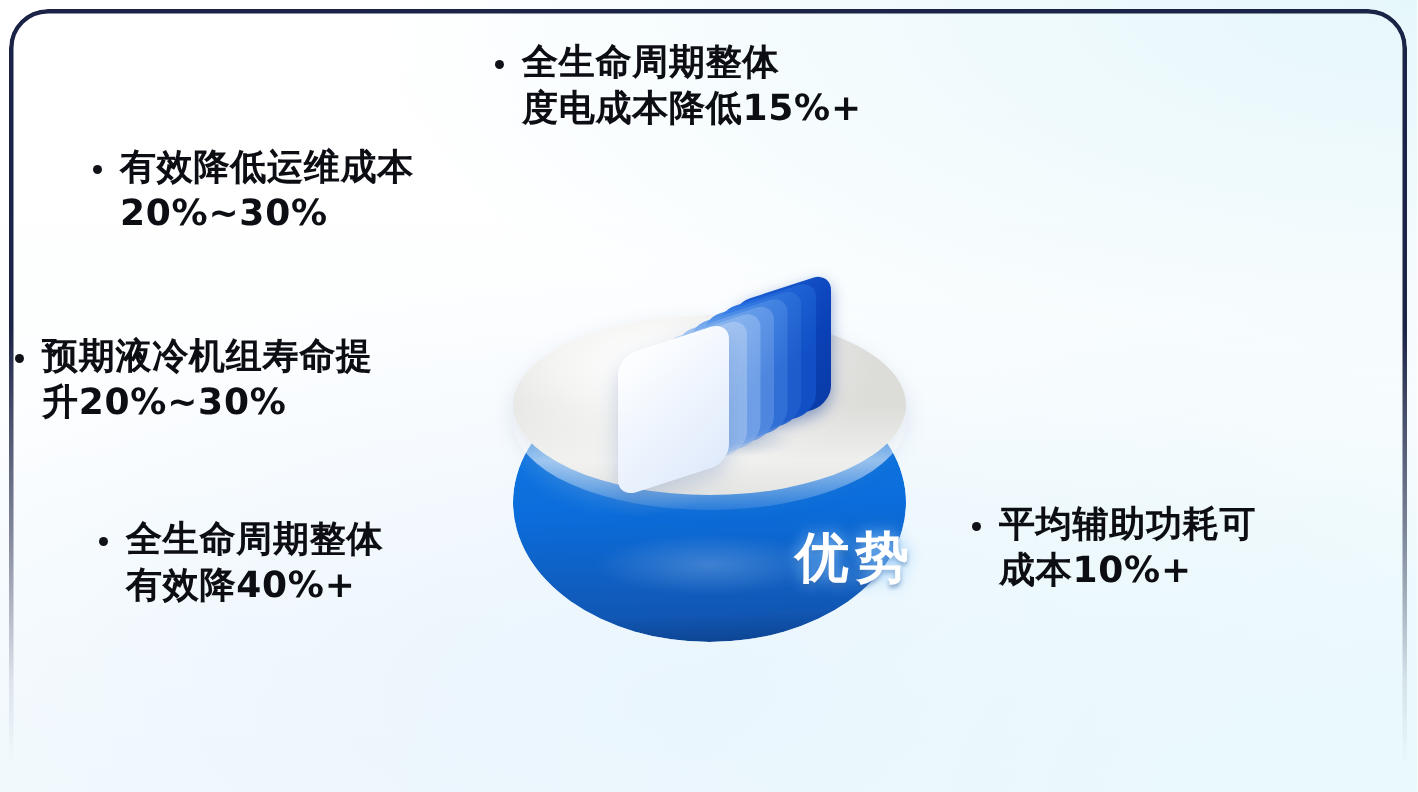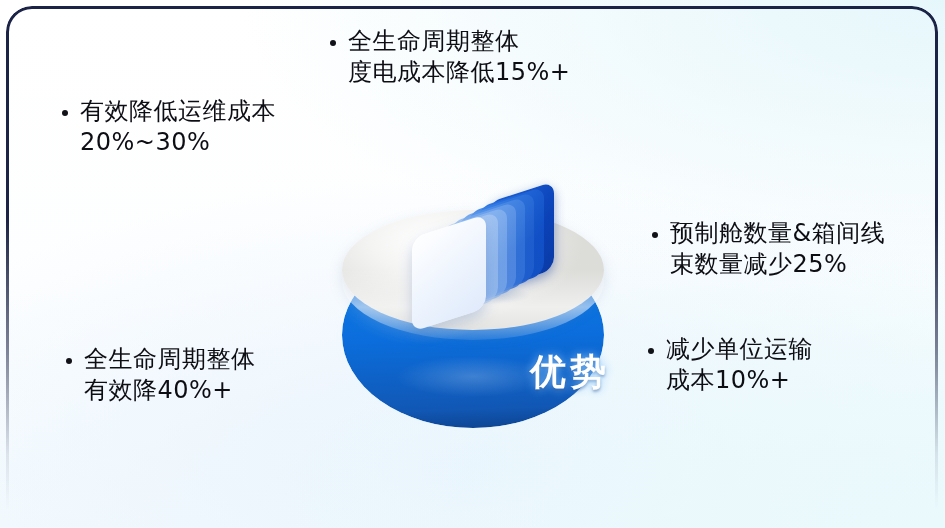--- a/index.html
+++ b/index.html
@@ -148,21 +148,21 @@
     width: 6px;
     height: 6px;
     border-radius: 50%;
     background: #111118;
     flex: 0 0 auto;
     margin-top: 14px;
     margin-right: 12px;
   }
   .btext {
     font-size: 24px;
-    font-weight: 400;
+    font-weight: 700;
     line-height: 1.30;
     letter-spacing: 0.5px;
     white-space: pre-line;
   }
 
   
   #b-top      { left: 330px; top: 26px;  }
   #b-left-1   { left: 62px;  top: 96px;  }
   #b-right-1  { left: 600px; top: 122px; }
   #b-left-2   { left: 10px;  top: 222px; }
@@ -205,33 +205,33 @@
 度电成本降低15%+</span>
   </div>
 
   <div class="bullet" id="b-left-1">
     <span class="dot"></span>
     <span class="btext">有效降低运维成本
 20%~30%</span>
   </div>
 
 
-
-  <div class="bullet" id="b-right-2">
-    <span class="dot"></span>
-    <span class="btext">预制舱数量&amp;箱间线
-束数量减少25%</span>
-  </div>
+  <div class="bullet" id="b-left-2">
+    <span class="dot"></span>
+    <span class="btext">预期液冷机组寿命提
+升20%~30%</span>
+  </div>
+
 
   <div class="bullet" id="b-left-3">
     <span class="dot"></span>
     <span class="btext">全生命周期整体
 有效降40%+</span>
   </div>
 
   <div class="bullet" id="b-right-3">
     <span class="dot"></span>
-    <span class="btext">减少单位运输
+    <span class="btext">平均辅助功耗可
 成本10%+</span>
   </div>
 
 
 </div>
 
 </body></html>

